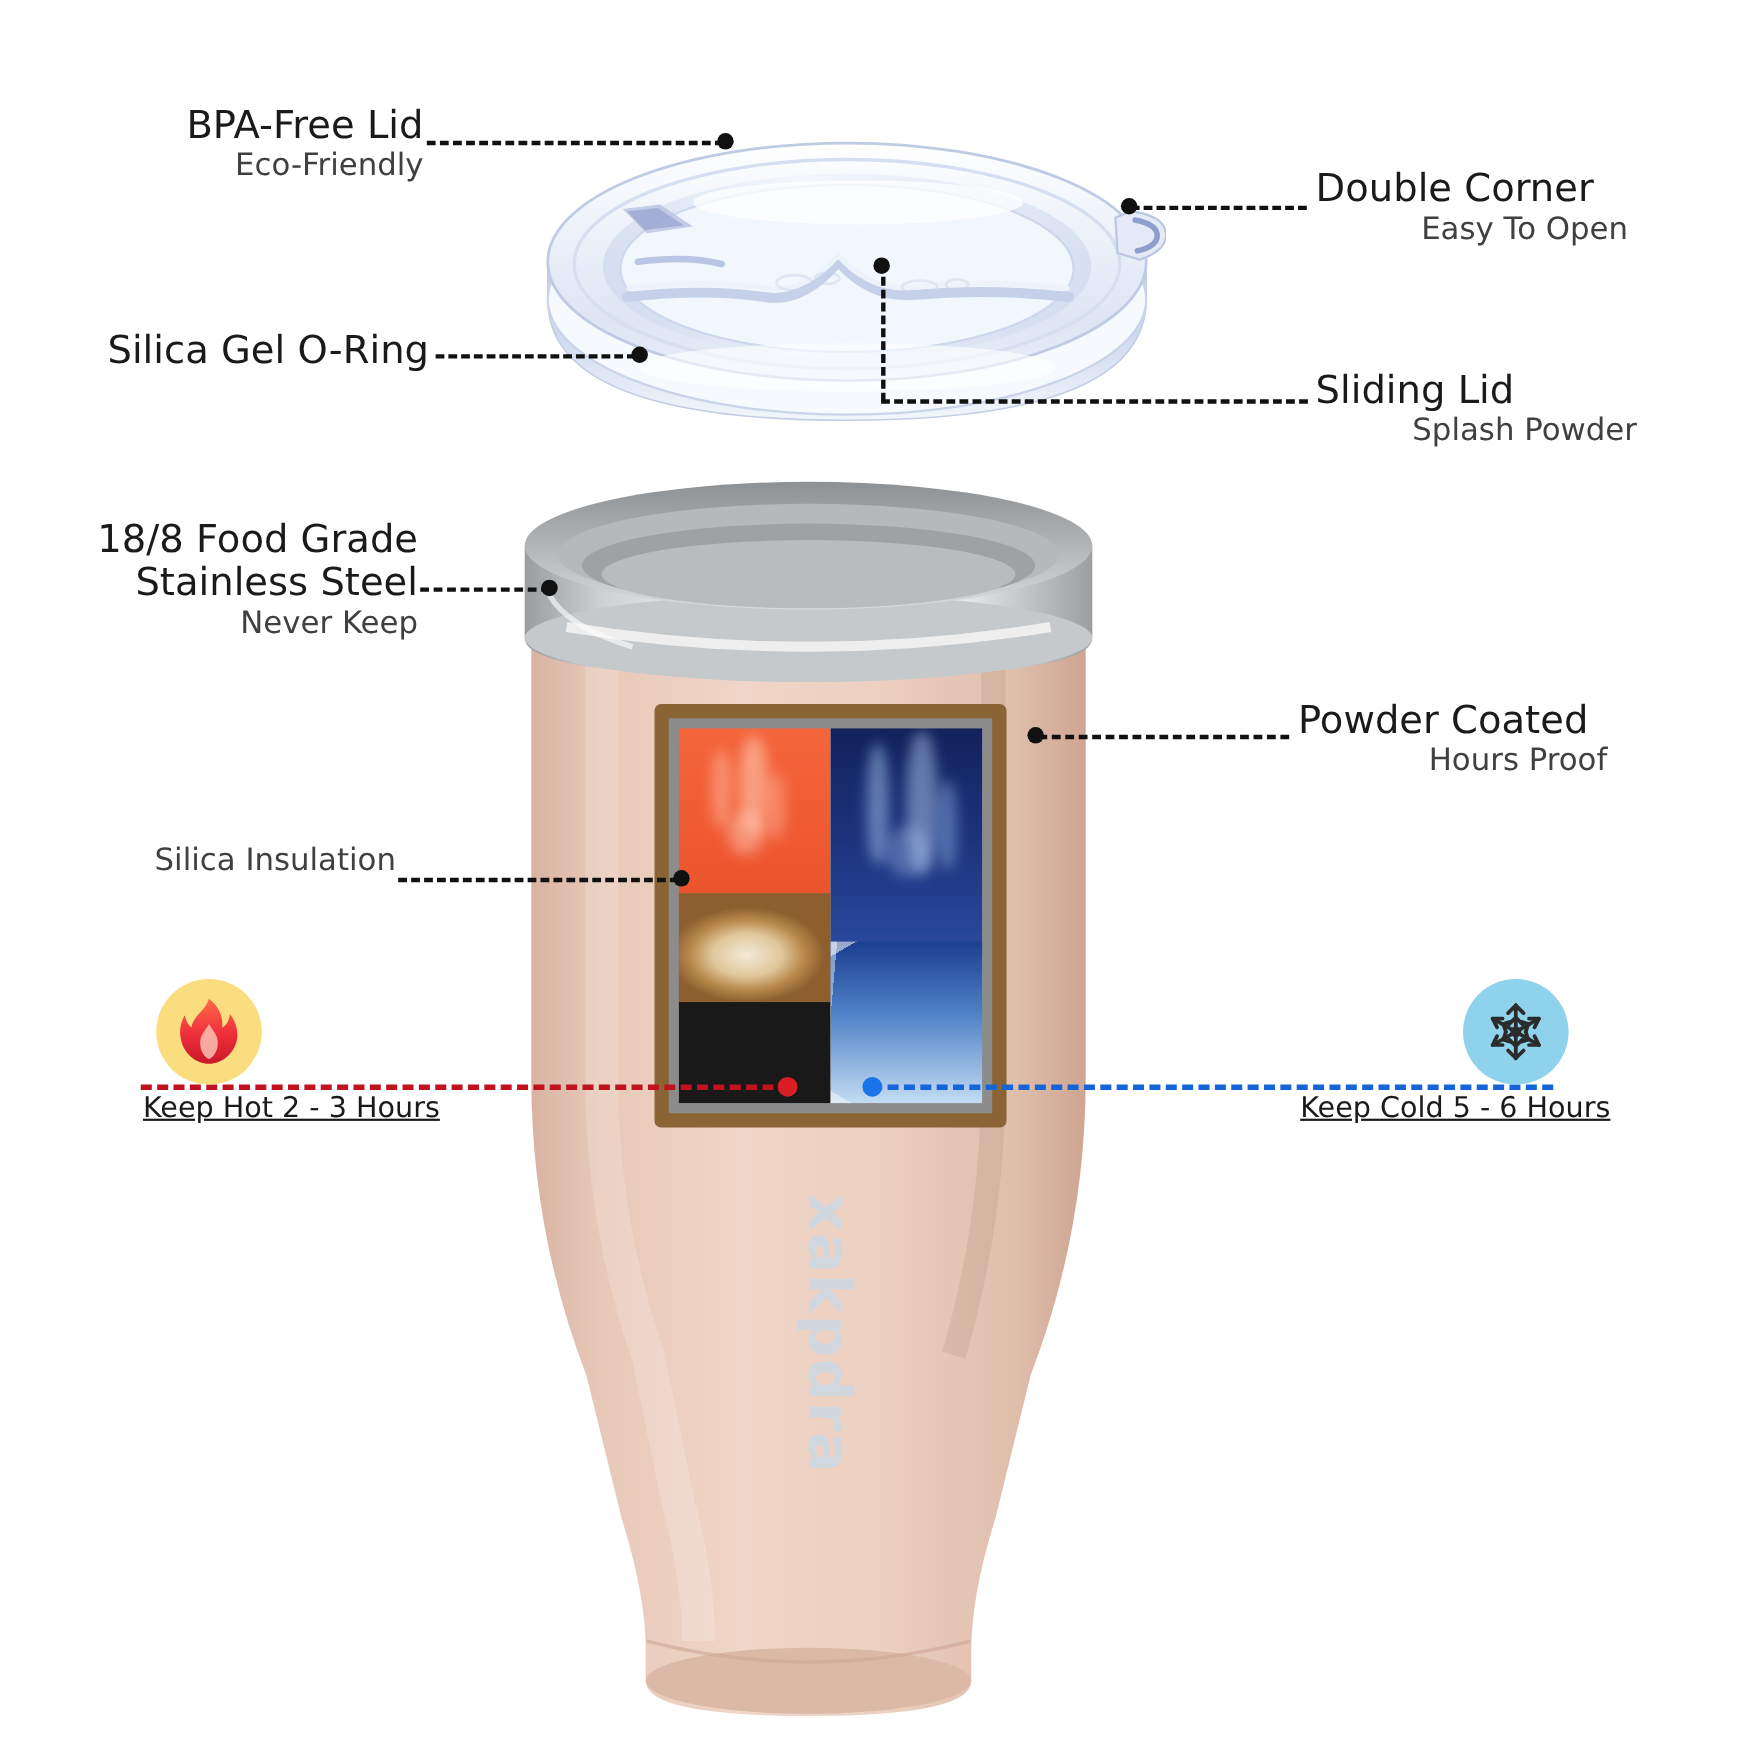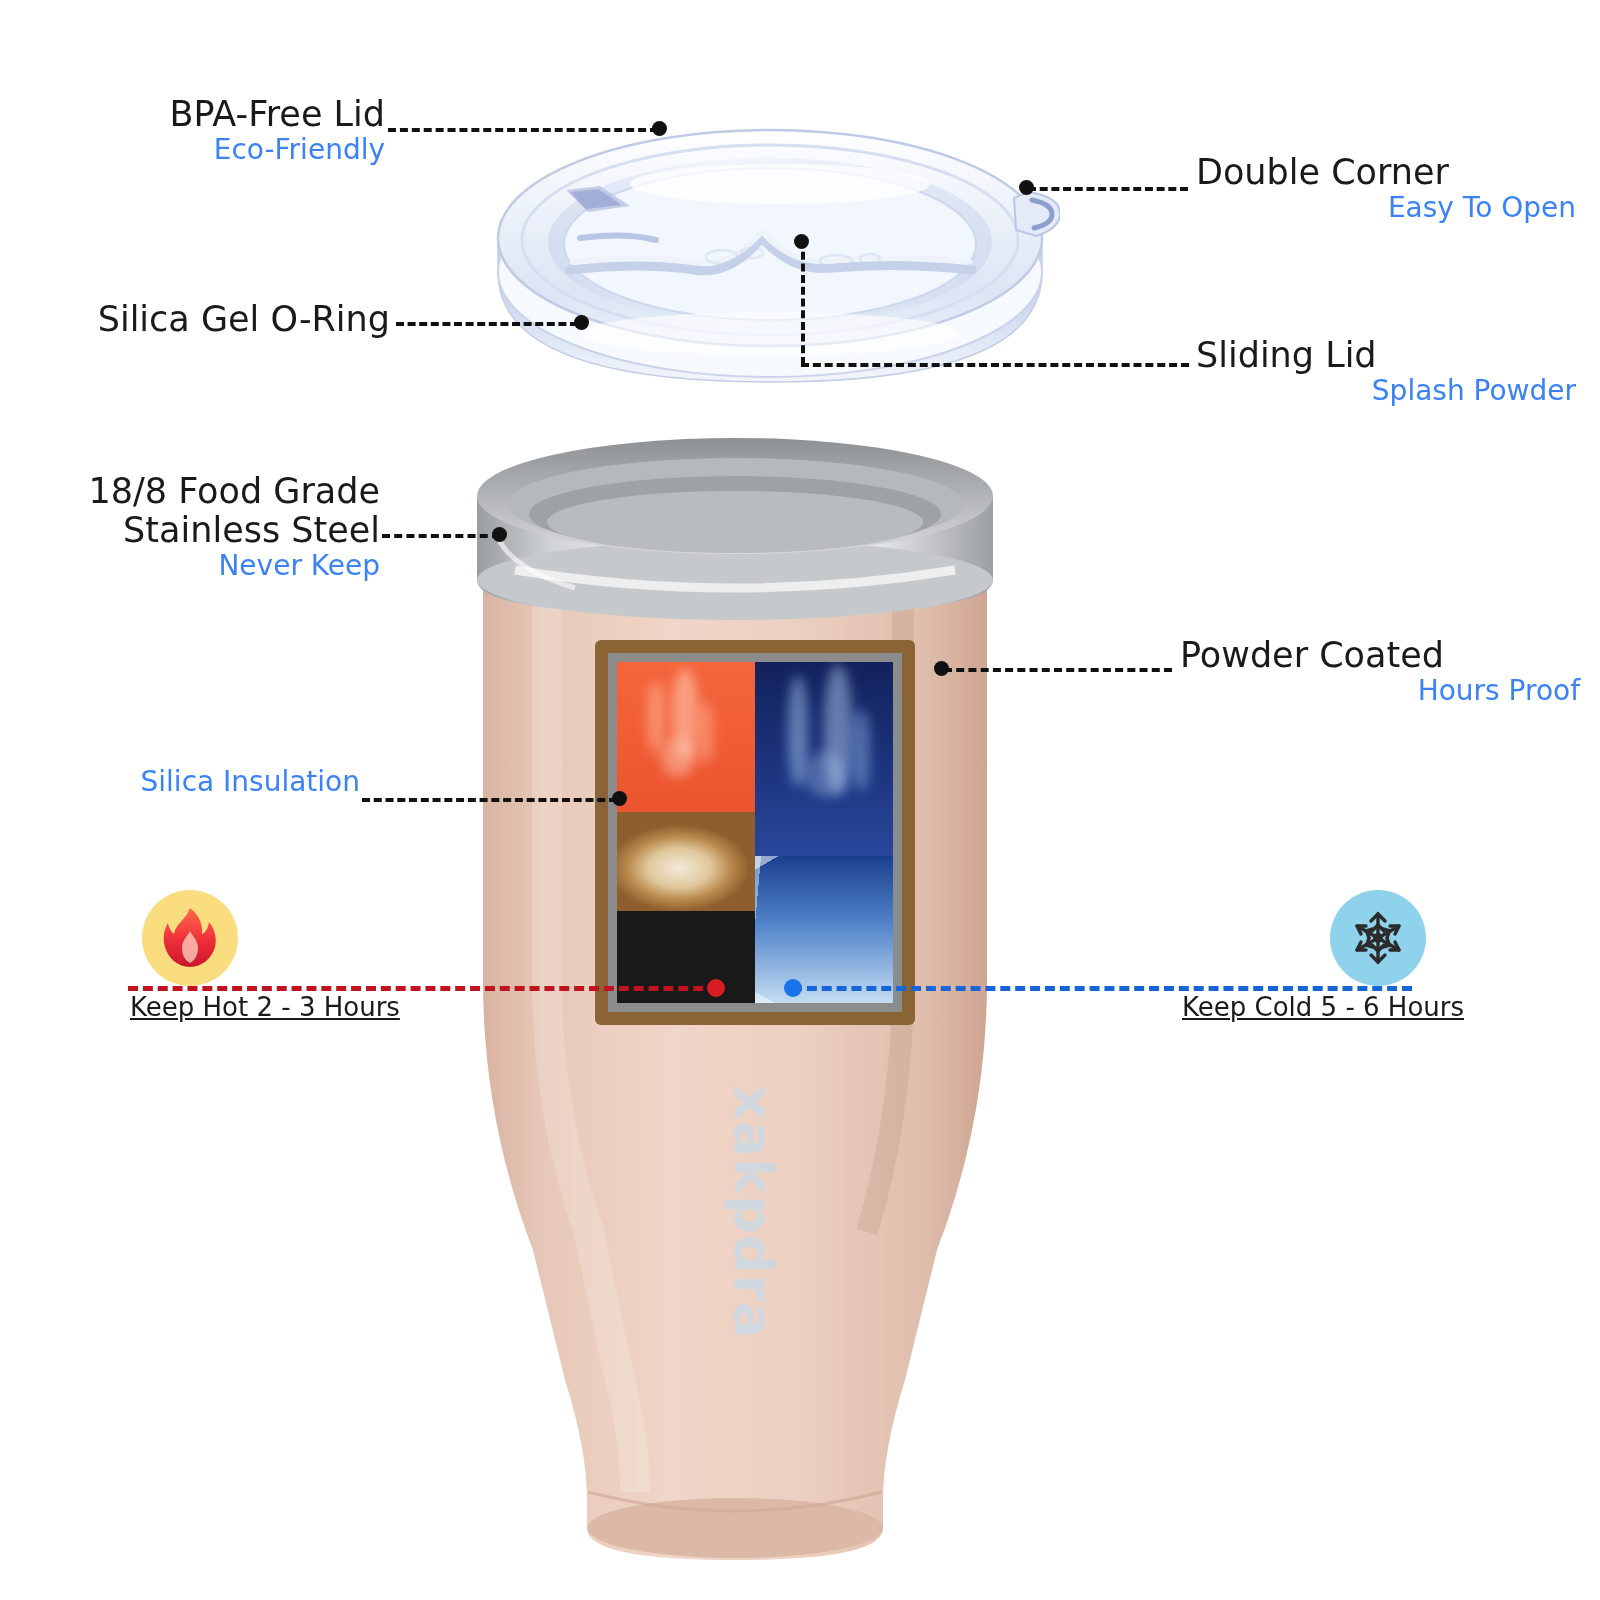--- a/index.html
+++ b/index.html
@@ -23,28 +23,28 @@
   .callout .title {
     font-family: "DejaVu Sans", sans-serif;
     font-size: 35px;
     color: #1a1a1a;
     line-height: 1.12;
     white-space: pre;
   }
   .callout .sub {
     font-family: "DejaVu Sans", sans-serif;
     font-size: 28px;
-    color: #3b82f6;
+    color: #404040;
     line-height: 1.15;
     white-space: pre;
   }
   .callout.right { text-align: left; }
   .callout.left  { text-align: right; }
   .callout.left .sub { text-align: right; }
-  .callout.right .sub { text-align: right; }
+  .callout.right .sub { text-align: center; }
 
   
   .leader {
     position: absolute;
     height: 0;
     border-top: 4px dashed #111111;
   }
   .leader-v {
     position: absolute;
     width: 0;

